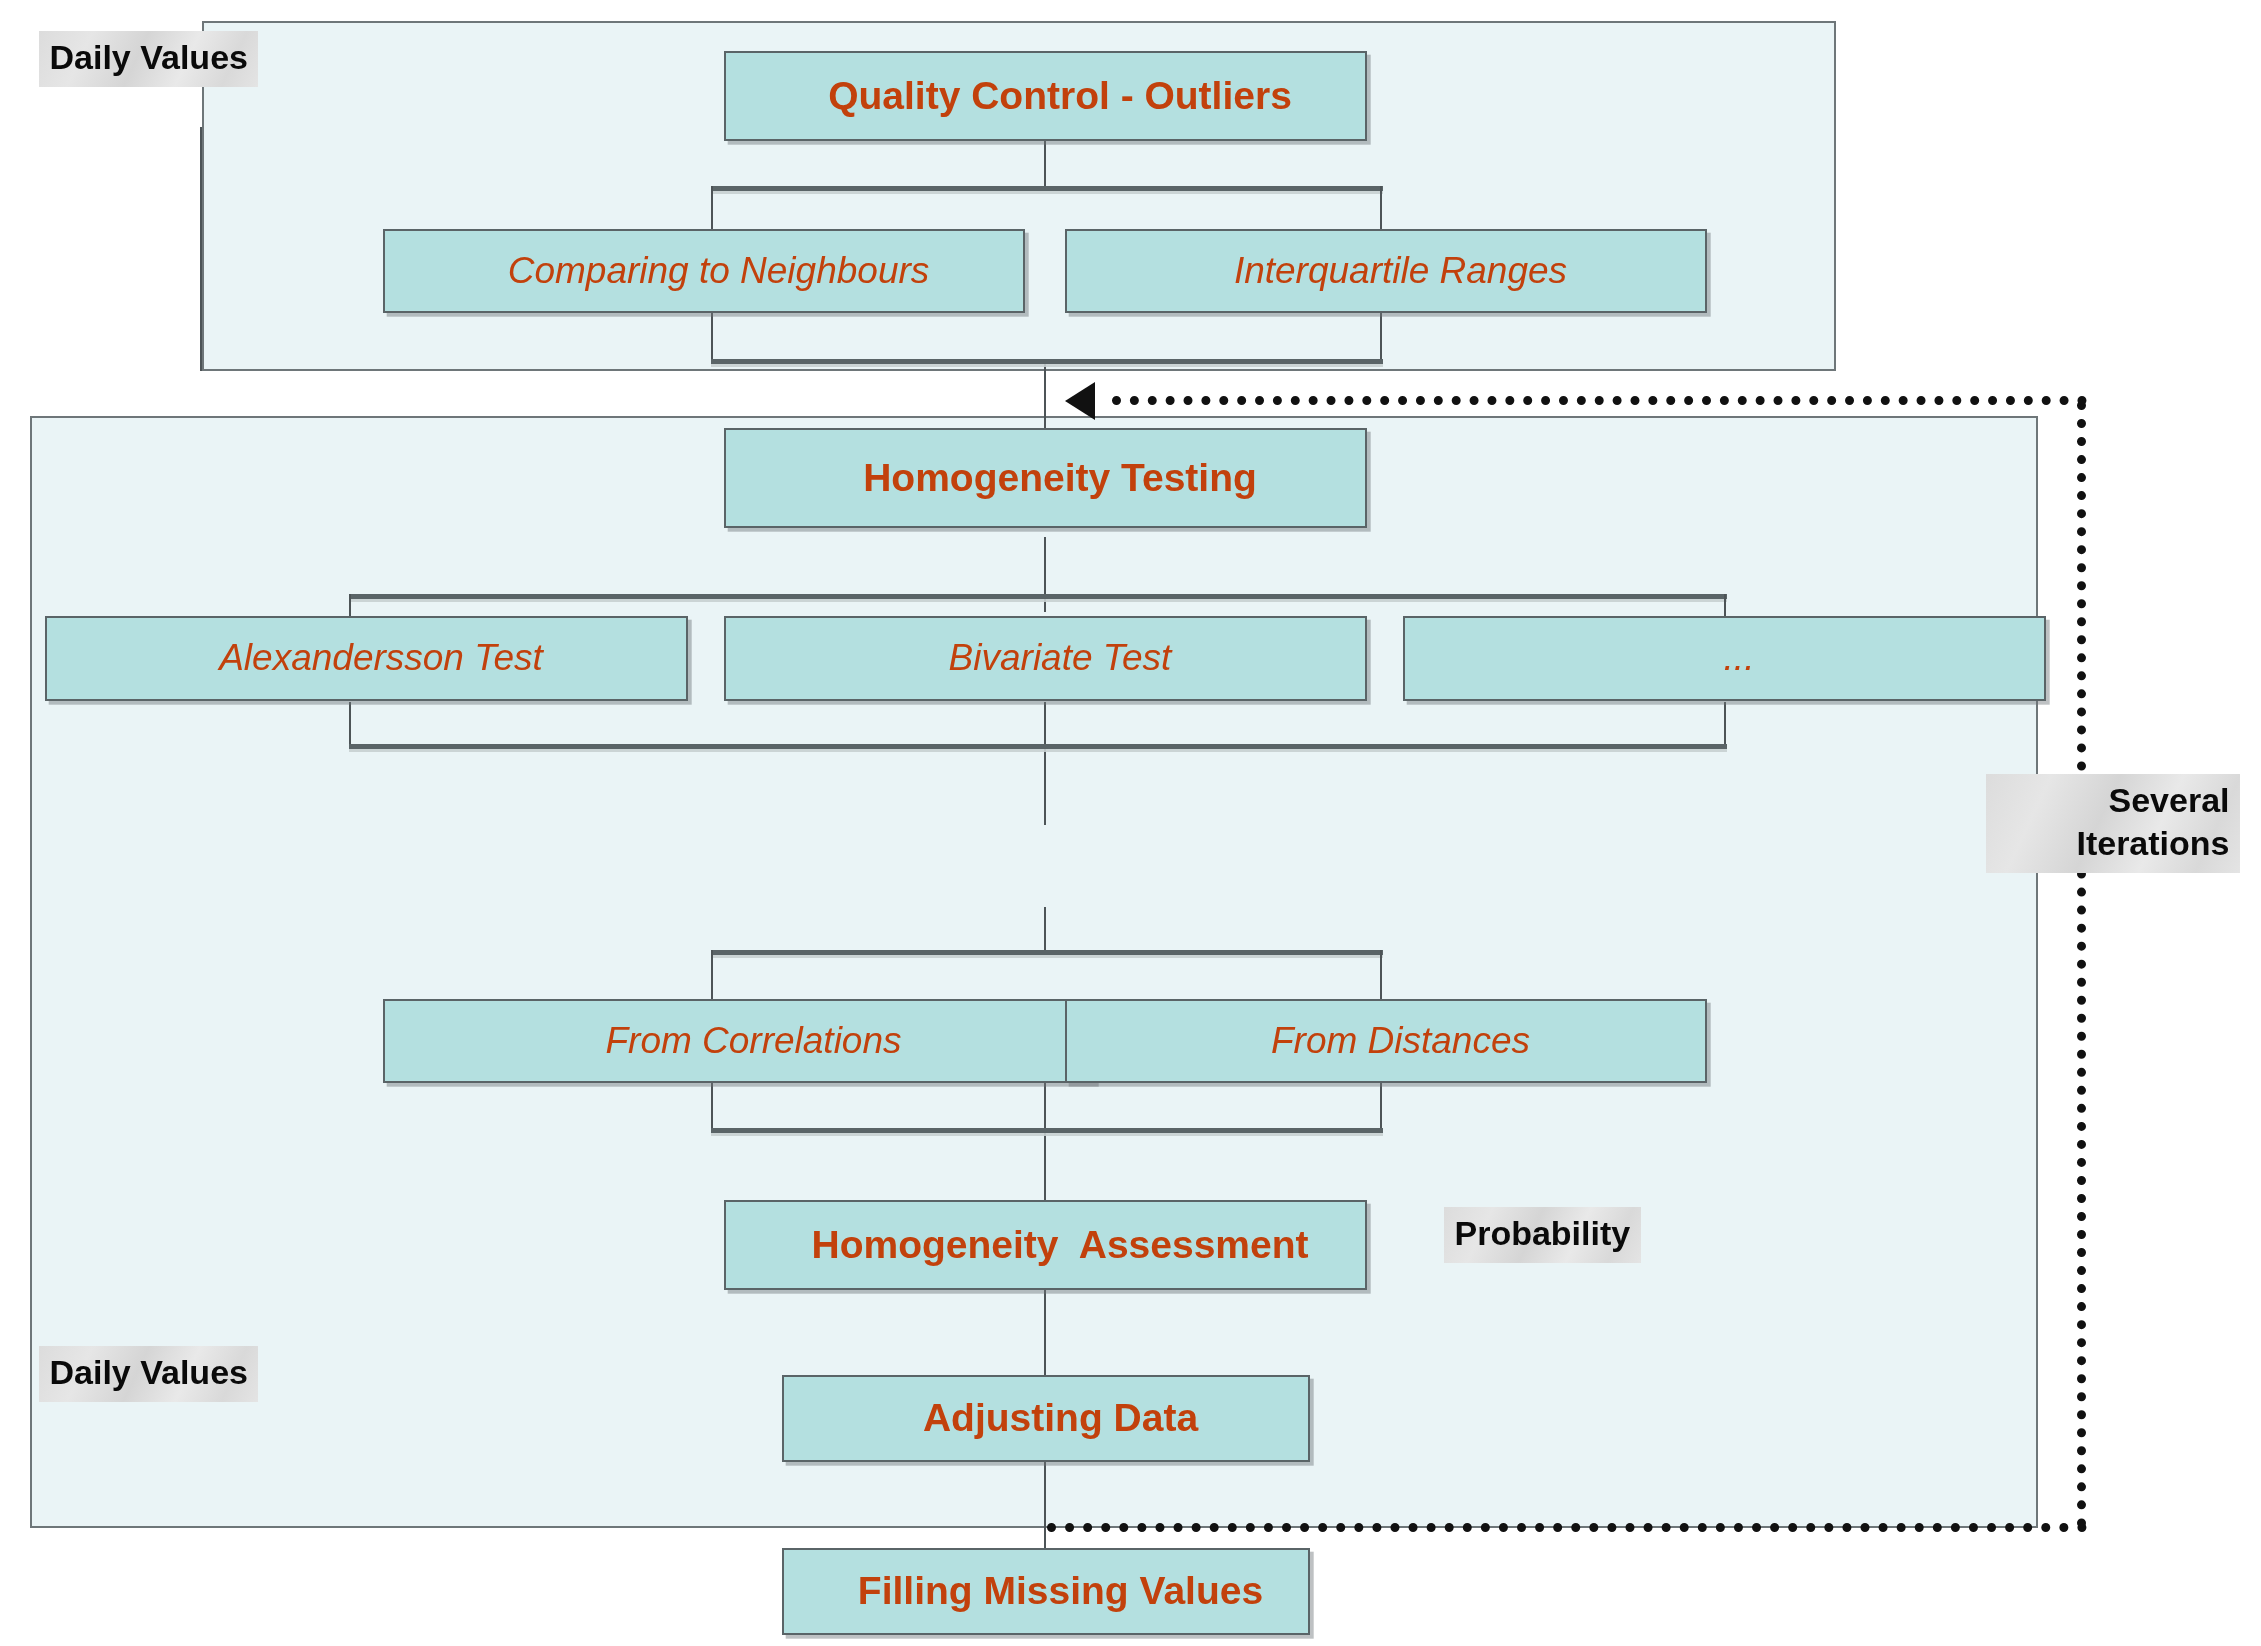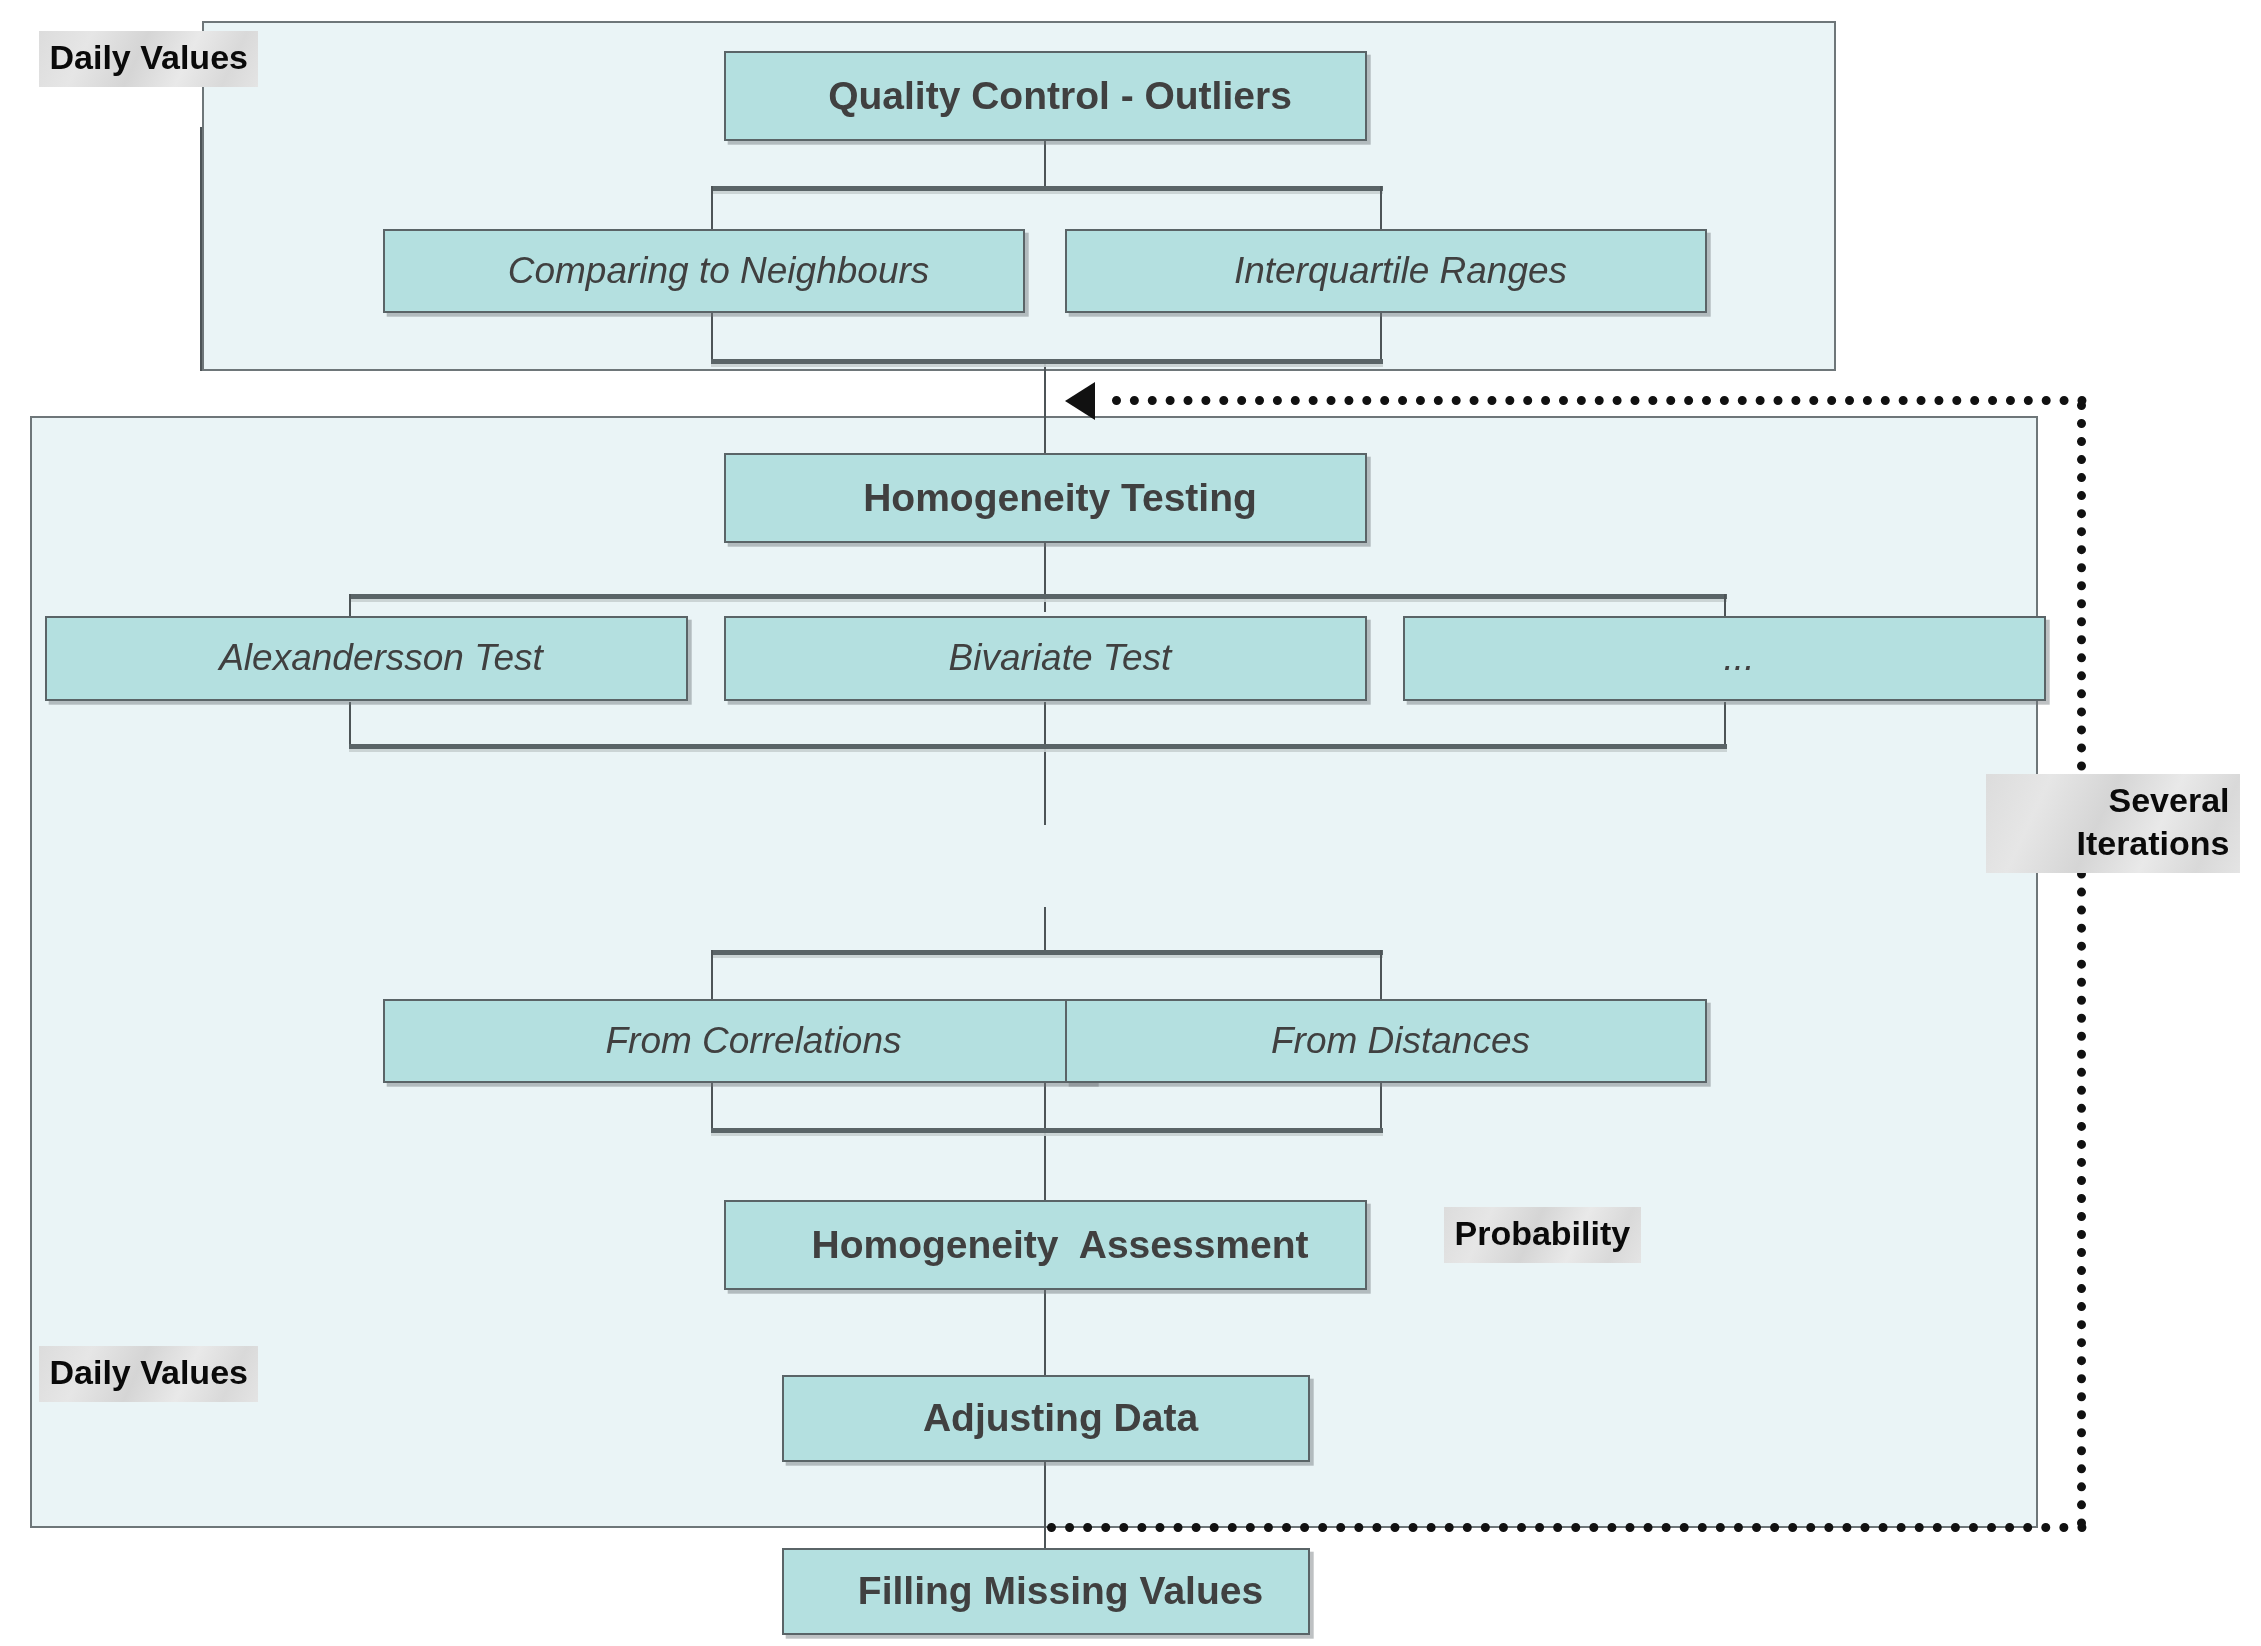--- a/index.html
+++ b/index.html
@@ -24,21 +24,21 @@
 
   
   .node{
     position:absolute;
     background:#b4e0e0;
     border:2.2px solid #5a6467;
     box-sizing:border-box;
     display:flex;
     align-items:center;
     justify-content:center;
-    color:#404040;
+    color:#c2410c;
     text-align:center;
     box-shadow:3.7px 3.7px 0 rgba(110,118,121,.45);
     z-index:6;
     padding-left:29px;
   }
   .node.bold   {font-weight:bold; font-style:normal;}
   .node.italic {font-weight:normal; font-style:italic;}
   .node .txt{display:block;line-height:1.05;white-space:pre;}
 
   
@@ -127,21 +127,21 @@
   <div class="rail-drop" style="left:1380px;top:313px;height:51px;"></div>
   <div class="rail" style="left:711px;top:359px;width:672px;"></div>
 
   <div class="ln v" style="left:1044px;top:359px;height:106px;"></div>
 
   <div class="ln v" style="left:200px;top:127px;height:244px;"></div>
 
   <div class="panel" id="panel-homog"></div>
 
 
-  <div class="node bold" id="node-homog-test" style="left:724px;top:453px;width:643px;height:90px;font-size:39px;">
+  <div class="node bold" id="node-homog-test" style="left:724px;top:428px;width:643px;height:100px;font-size:39px;">
     <span class="txt">Homogeneity Testing</span>
   </div>
 
   <div class="ln v" style="left:1044px;top:537px;height:75px;"></div>
   <div class="rail" style="left:349px;top:594px;width:1378px;"></div>
   <div class="rail-drop" style="left:349px;top:594px;height:30px;"></div>
   <div class="rail-drop" style="left:1724px;top:594px;height:30px;"></div>
 
   <div class="node italic" id="node-bivariate" style="left:724px;top:616px;width:643px;height:85px;font-size:37px;">
     <span class="txt">Bivariate Test</span>

